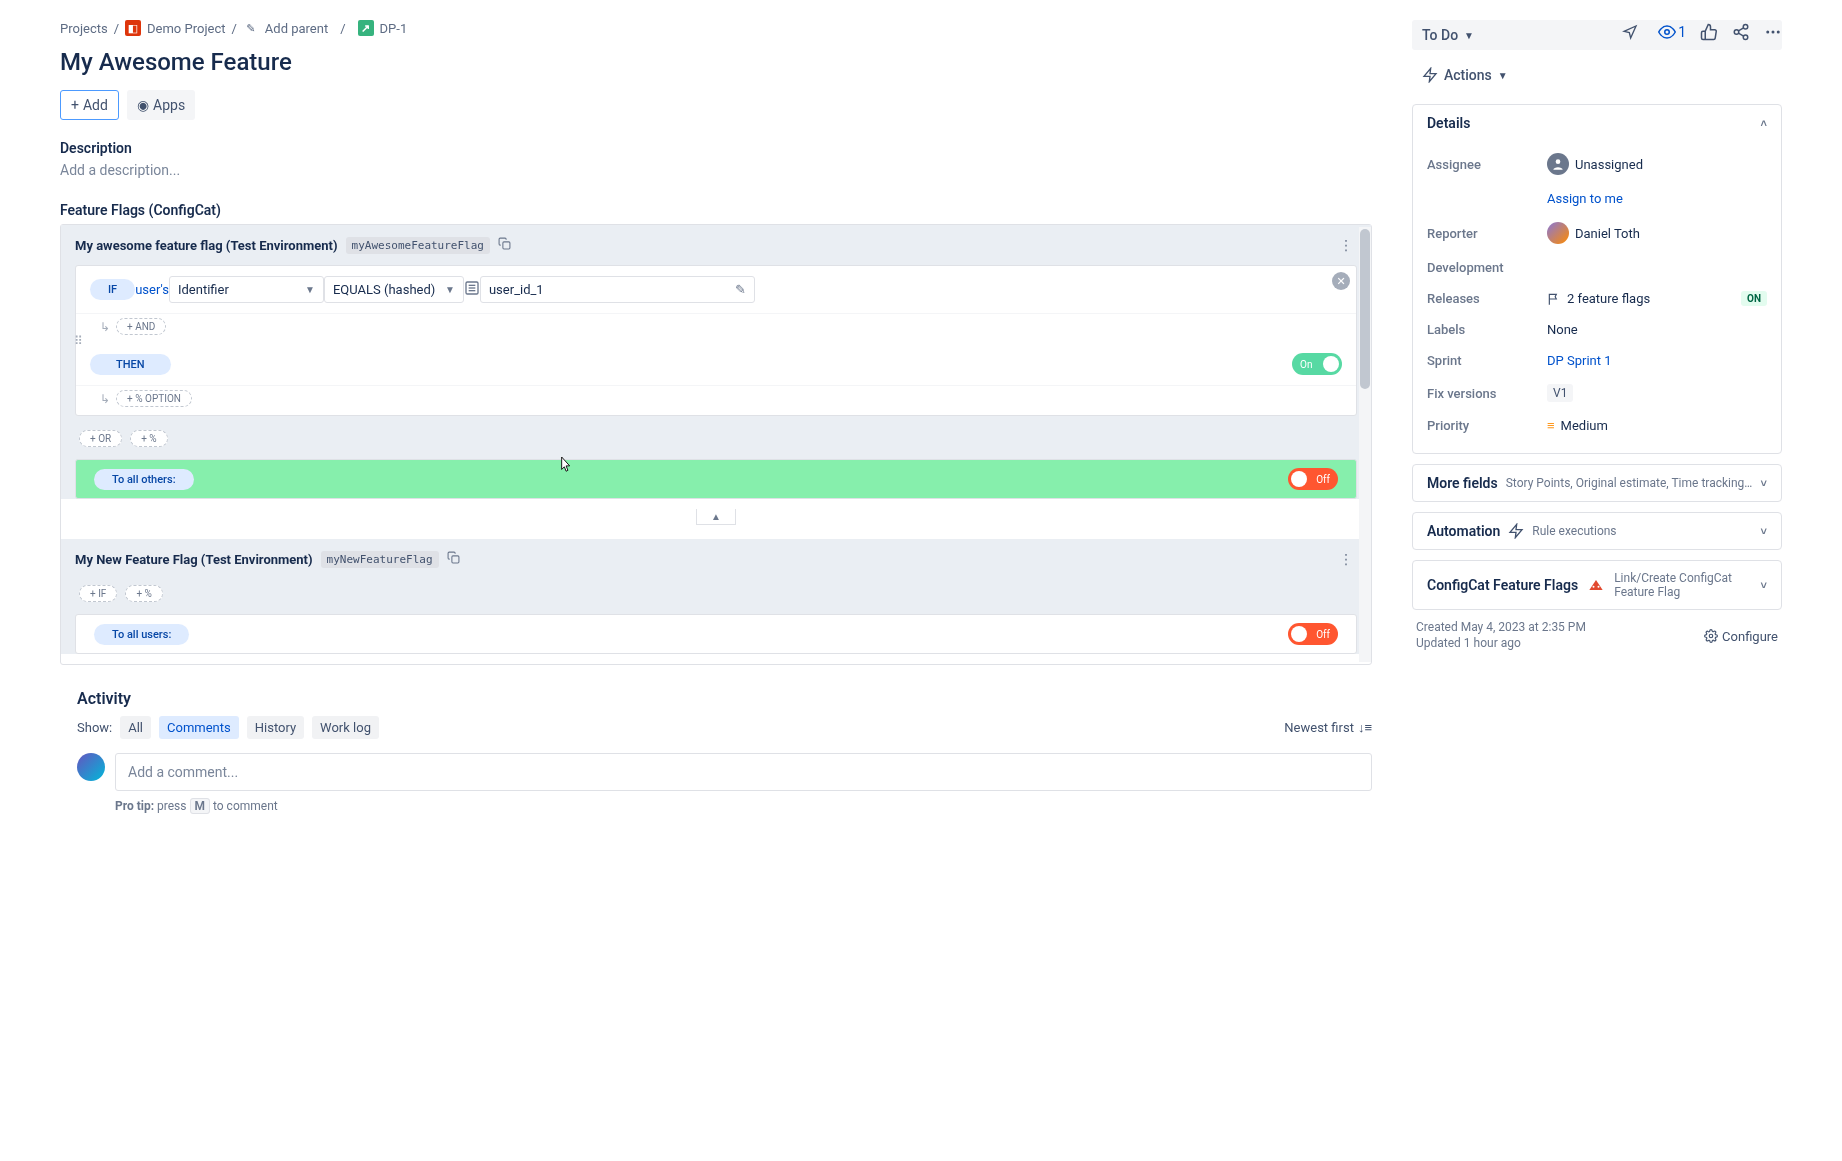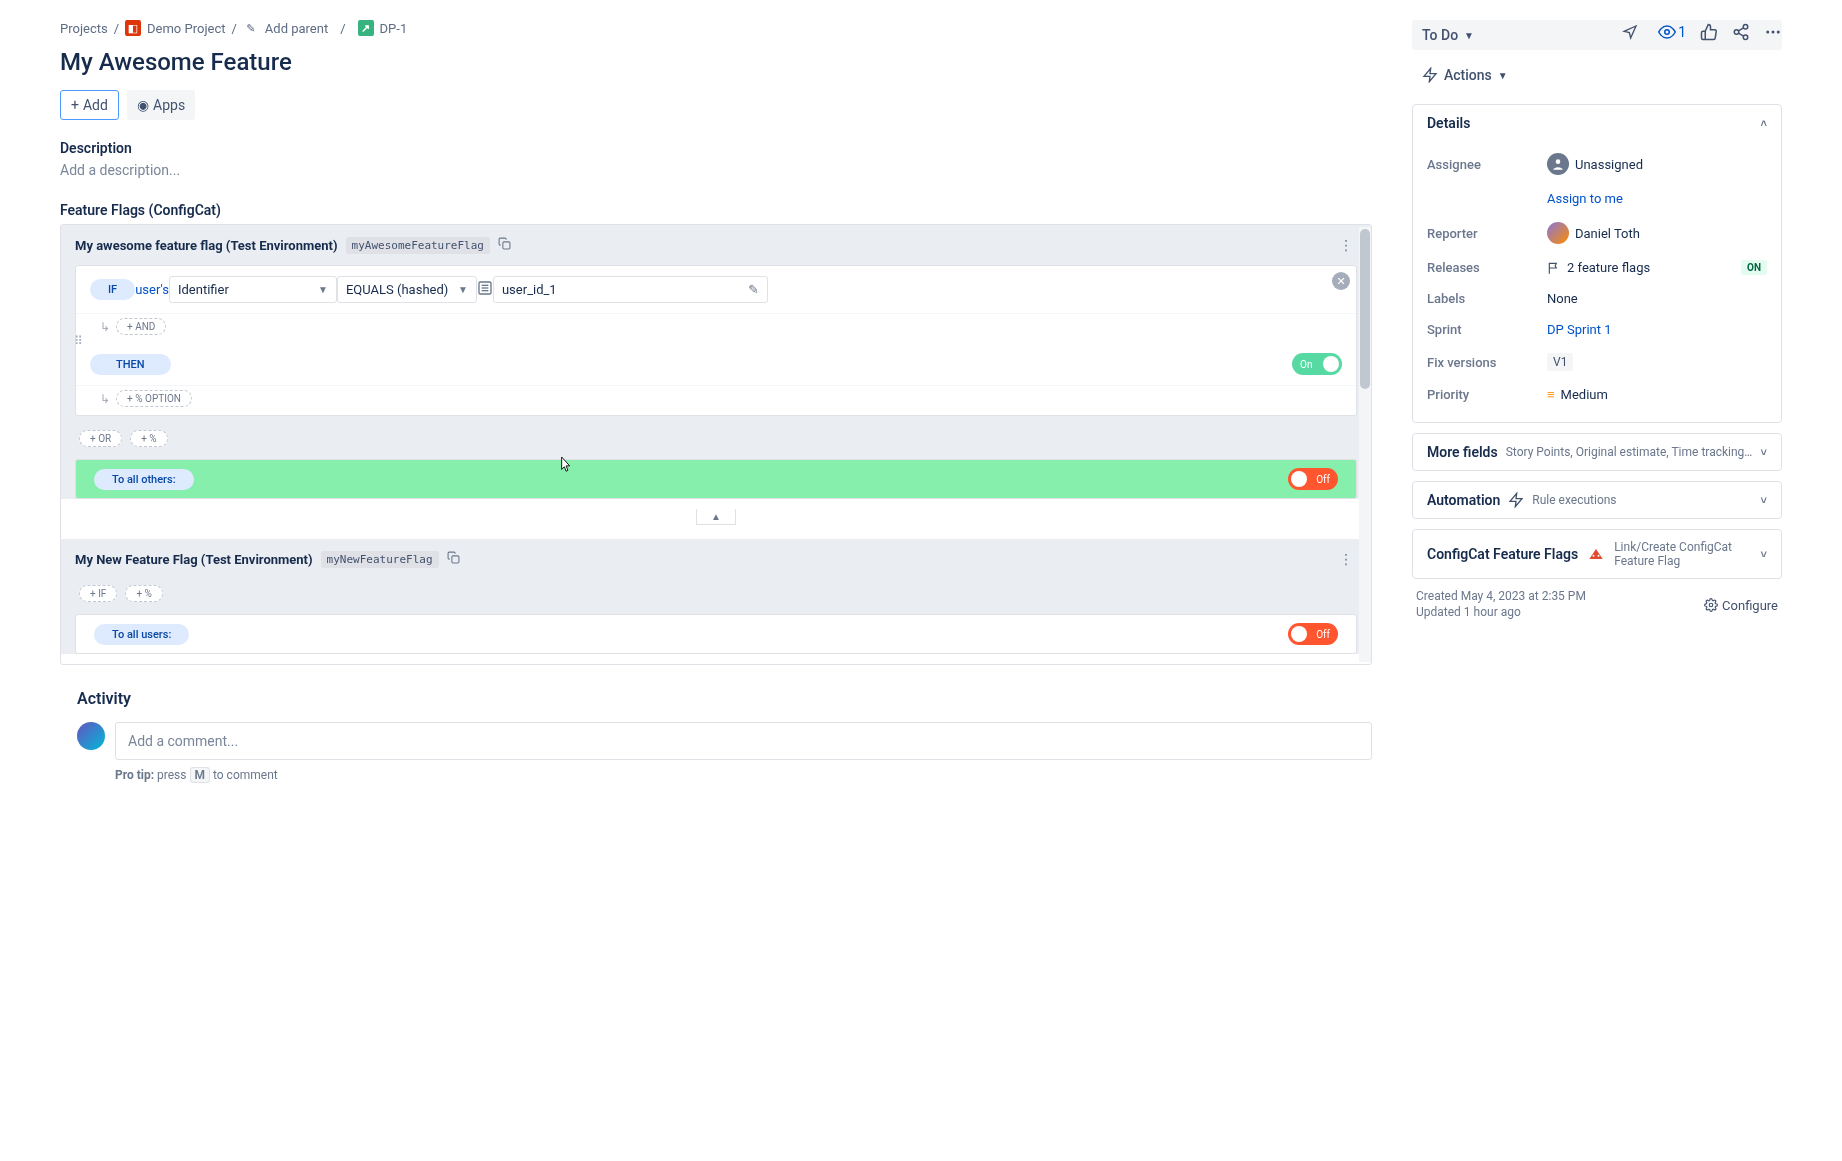--- a/index.html
+++ b/index.html
@@ -42,21 +42,21 @@
 .copy-icn { color: #6B778C; cursor: pointer; }
 .kebab { margin-left: auto; color: #6B778C; cursor: pointer; padding: 4px; }
 
 .rule-box { background: #fff; border: 1px solid #DFE1E6; margin: 0 14px 8px; border-radius: 3px; position: relative; }
 .rule-close { position: absolute; right: 6px; top: 6px; width: 18px; height: 18px; border-radius: 50%; background: #A5ADBA; color: #fff; display: flex; align-items: center; justify-content: center; font-size: 11px; cursor: pointer; }
 .rule-row { display: flex; align-items: center; gap: 0; padding: 10px 14px; border-bottom: 1px solid #F4F5F7; }
 .pill { background: #DEEBFF; color: #0747A6; padding: 4px 18px; border-radius: 12px; font-size: 11px; font-weight: 500; }
 .pill.then { padding: 4px 26px; }
 .blue-txt { color: #0052CC; font-size: 13px; }
 .dd { border: 1px solid #DFE1E6; border-radius: 3px; padding: 5px 8px; font-size: 13px; display: flex; align-items: center; justify-content: space-between; background: #fff; }
-.dd.w1 { width: 168px; }
+.dd.w1 { width: 155px; }
 .dd.w2 { width: 140px; }
 .dd .chev { color: #6B778C; font-size: 10px; }
 .txtin { border: 1px solid #DFE1E6; border-radius: 3px; padding: 5px 8px; font-size: 13px; width: 275px; display: flex; align-items: center; justify-content: space-between; }
 .sub-row { display: flex; align-items: center; gap: 6px; padding: 4px 14px 8px 24px; }
 .sub-arrow { color: #A5ADBA; font-size: 12px; }
 .dashed-btn { border: 1px dashed #C1C7D0; border-radius: 10px; padding: 2px 10px; font-size: 10px; color: #6B778C; background: #fff; cursor: pointer; }
 .toggle { width: 50px; height: 22px; border-radius: 11px; position: relative; display: flex; align-items: center; margin-left: auto; }
 .toggle.on { background: #57D9A3; }
 .toggle.off { background: #FF5630; }
 .toggle-knob { width: 16px; height: 16px; border-radius: 50%; background: #fff; position: absolute; }
@@ -288,20 +288,31 @@
       <div class="toggle off">
               <span class="toggle-knob"></span>
               <span class="toggle-label">Off</span>
             </div>
     </div>
   </div>
 </div>
 
 <div class="activity">
   <h3>Activity</h3>
+  <div class="tabs-row">
+    <span class="show">Show:</span>
+    <span class="tab">All</span>
+    <span class="tab active">Comments</span>
+    <span class="tab">History</span>
+    <span class="tab">Work log</span>
+    <span class="newest">
+            <span>Newest first</span>
+            <span>↓≡</span>
+          </span>
+  </div>
   <div class="comment-row">
     <div class="avatar"></div>
     <div class="comment-input">Add a comment...</div>
   </div>
   <div class="protip">
     <b>Pro tip:</b>
     <span>press</span>
     <span class="key">M</span>
     <span>to comment</span>
   </div>
@@ -348,20 +359,23 @@
             <span class="field-value link-txt">Assign to me</span>
           </div>
     <div class="field-row">
             <span class="field-label">Reporter</span>
             <span class="field-value">
               <span class="avatar-img"></span>
               <span>Daniel Toth</span>
             </span>
           </div>
     <div class="field-row">
+            <span class="field-label">Development</span>
+          </div>
+    <div class="field-row">
             <span class="field-label">Releases</span>
             <span class="field-value" style="flex:1">
               <svg class="flag-icn" viewBox="0 0 24 24" fill="none" stroke="#42526E" stroke-width="2">
                 <path d="M4 22V4h12l-2 4 2 4H4"></path>
               </svg>
               <span>2 feature flags</span>
               <span class="badge">ON</span>
             </span>
           </div>
     <div class="field-row">

